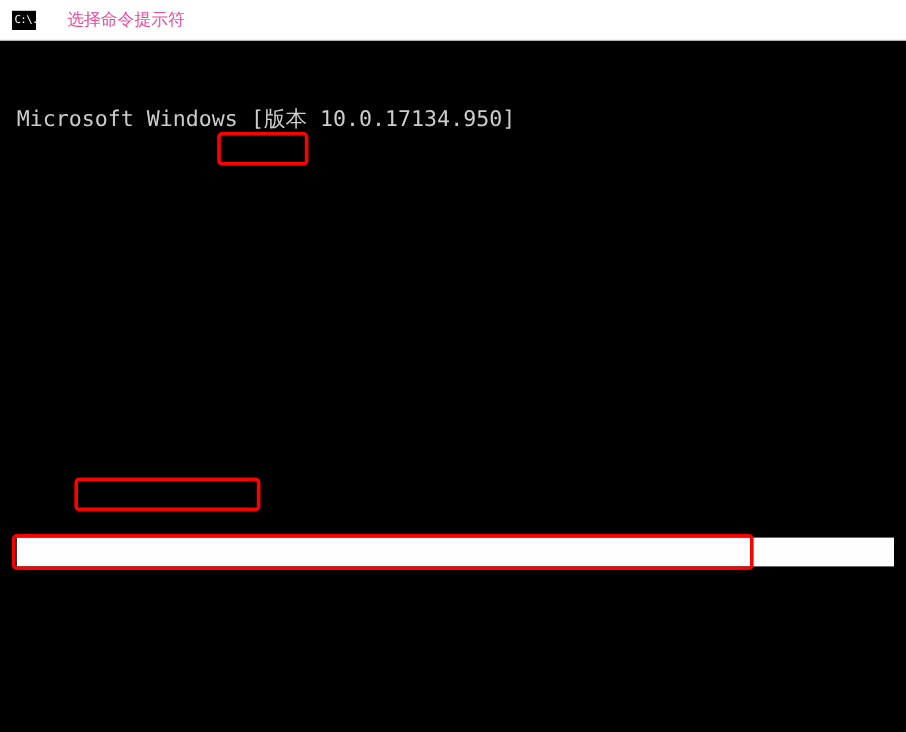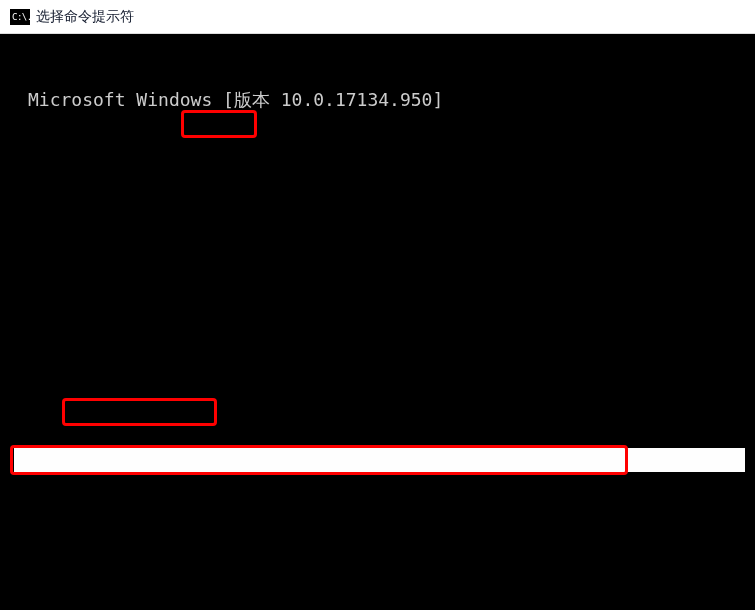--- a/index.html
+++ b/index.html
@@ -25,28 +25,29 @@
     background: #000;
     color: #fff;
     font-size: 9px;
     line-height: 16px;
     padding-left: 2px;
     font-family: Consolas, monospace;
     letter-spacing: -0.5px;
   }
   .title-text {
     font-size: 14px;
-    color: #0f172a;
+    color: #ec4899;
+    margin-left: 20px;
   }
   .terminal {
     background: #000;
     color: #ccc;
     width: 100%;
     height: calc(610px - 34px);
-    padding: 6px 10px 10px 28px;
+    padding: 6px 10px 10px 14px;
     font-family: "NSimSun", "SimSun", Consolas, monospace;
     font-size: 18px;
     line-height: 24px;
     white-space: pre;
     position: relative;
   }
   .line { position: relative; z-index: 1; }
   .box-red {
     border: 3px solid #ff0000;
     border-radius: 4px;

